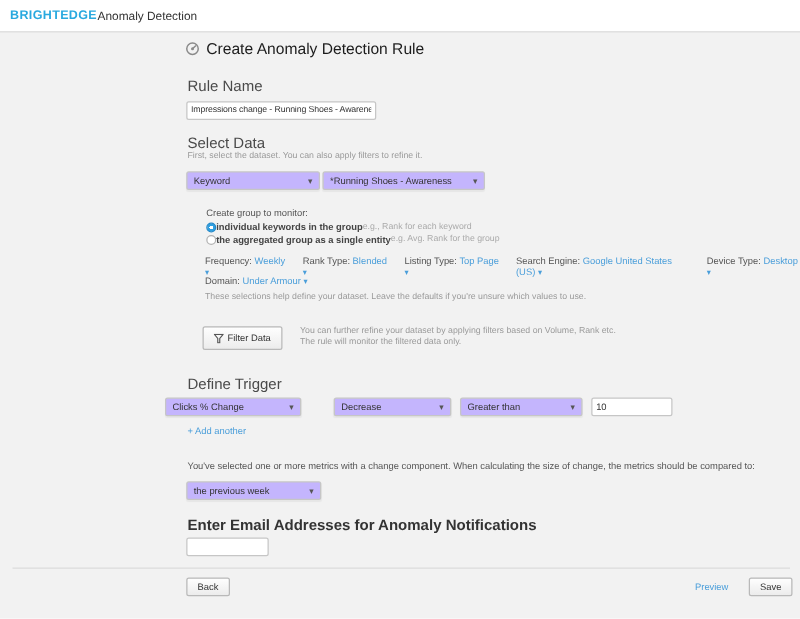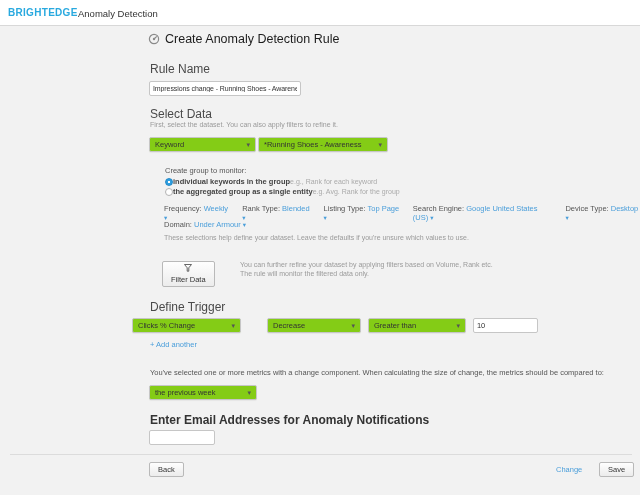--- a/index.html
+++ b/index.html
@@ -12,21 +12,21 @@
   .nav-title { position:absolute; left:78px; top:8px; font-size:9.5px; color:#333; }
 
   
   .abs { position:absolute; }
   .h-section { font-size:12px; color:#4a4a4a; }
   .h-title { font-size:12.5px; font-weight:normal; color:#1c1c1c; }
   .helper { font-size:7px; color:#9a9a9a; }
   .small { font-size:7.5px; color:#555; }
   .link { color:#4a9eda; cursor:pointer; text-decoration:none; }
 
-  .dd { display:flex; align-items:center; justify-content:space-between; background:#84cc16;
+  .dd { display:flex; align-items:center; justify-content:space-between; background:#c4b5fd;
         border:1px solid #c6c6c6; border-radius:2px; height:15px; font-size:7.5px; color:#333;
         padding:0 5px; cursor:pointer; box-shadow:0 1px 1px rgba(0,0,0,.05); }
   .dd .caret { font-size:7px; color:#555; margin-left:6px; }
 
   .txt-input { border:1px solid #c6c6c6; border-radius:2px; background:#fff; height:15px;
                font-size:7px; color:#333; padding:0 3px; font-family:"Liberation Sans", sans-serif; letter-spacing:-.1px; }
 
   .btn { display:inline-flex; align-items:center; justify-content:center; height:15px;
          background:linear-gradient(#fefefe,#ececec); border:1px solid #b9b9b9; border-radius:2px;
          font-size:7.5px; color:#333; padding:0 8px; cursor:pointer; font-family:"Liberation Sans", sans-serif; }
@@ -104,21 +104,21 @@
     <span><span class="filter-label">Device Type:</span>
       <span class="filter-value"><span>Desktop</span> <span class="caret">▾</span></span></span>
   </div>
 
   <div class="abs filters-row" style="left:164px; top:220px;">
     <span><span class="filter-label">Domain:</span>
       <span class="filter-value"><span>Under Armour</span> <span class="caret">▾</span></span></span>
   </div>
   <div class="abs helper" style="left:164px; top:234px;">These selections help define your dataset. Leave the defaults if you're unsure which values to use.</div>
 
-  <button class="btn abs" style="left:162px; top:261px; height:26px; gap:3px;flex-direction:column;">
+  <button class="btn abs" style="left:162px; top:261px; height:19px; gap:3px;">
     <svg width="8" height="8" viewBox="0 0 8 8">
       <path d="M0.5 0.5 H7.5 L4.8 3.8 V7.2 L3.2 7.2 V3.8 Z" fill="none" stroke="#555" stroke-width="0.9"></path>
     </svg>
     <span>Filter Data</span>
   </button>
   <div class="abs helper" style="left:240px; top:260px; line-height:9px;">
     <div>You can further refine your dataset by applying filters based on Volume, Rank etc.</div>
     <div>The rule will monitor the filtered data only.</div>
   </div>
 
@@ -144,16 +144,16 @@
   <div class="dd abs" style="left:149px; top:385px; width:108px;">
     <span>the previous week</span>
     <span class="caret">▾</span>
   </div>
 
   <div class="abs h-section" style="left:150px; top:413px; font-weight:bold; color:#333;">Enter Email Addresses for Anomaly Notifications</div>
   <input class="txt-input abs" style="left: 149px; top: 430px; width: 66px;" type="text" value="">
 
   <div class="divider" style="top:454px;"></div>
   <button class="btn abs" style="left:149px; top:462px;">Back</button>
-  <a class="abs link" style="left:556px; top:465px; font-size:7.5px;" href="#">Change</a>
+  <a class="abs link" style="left:556px; top:465px; font-size:7.5px;" href="#">Preview</a>
   <button class="btn abs" style="left:599px; top:462px;">Save</button>
 
 </div>
 
 </body></html>

